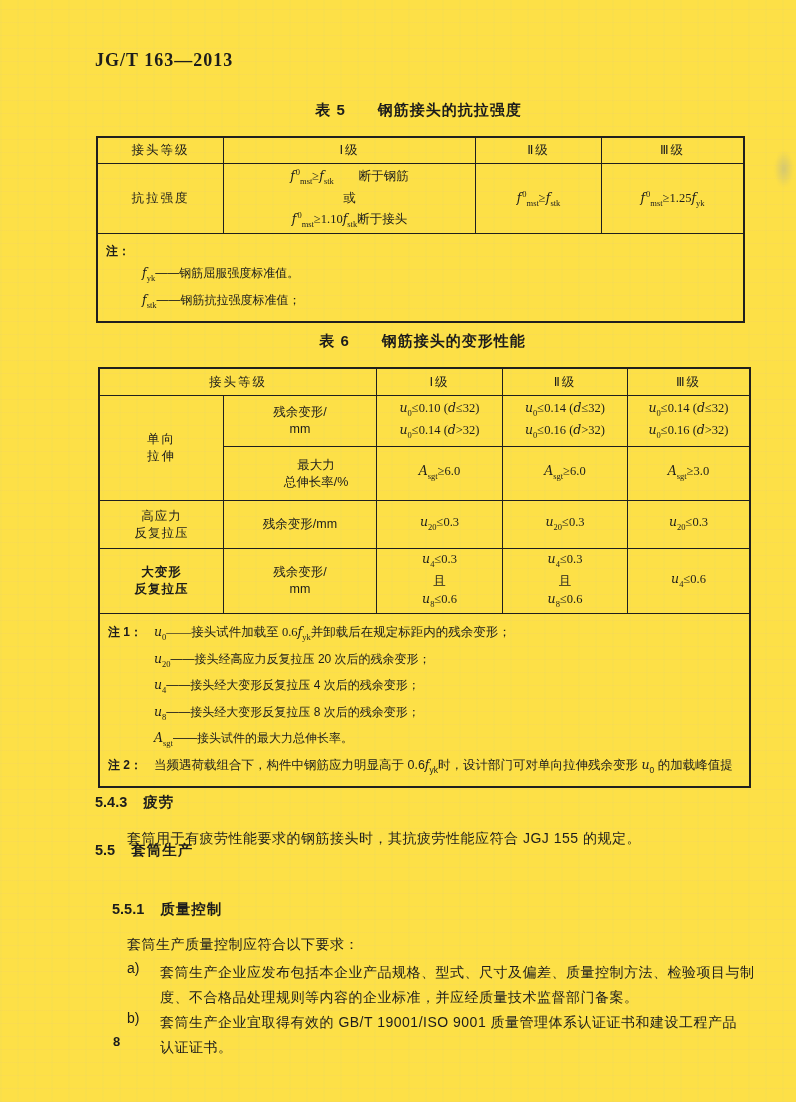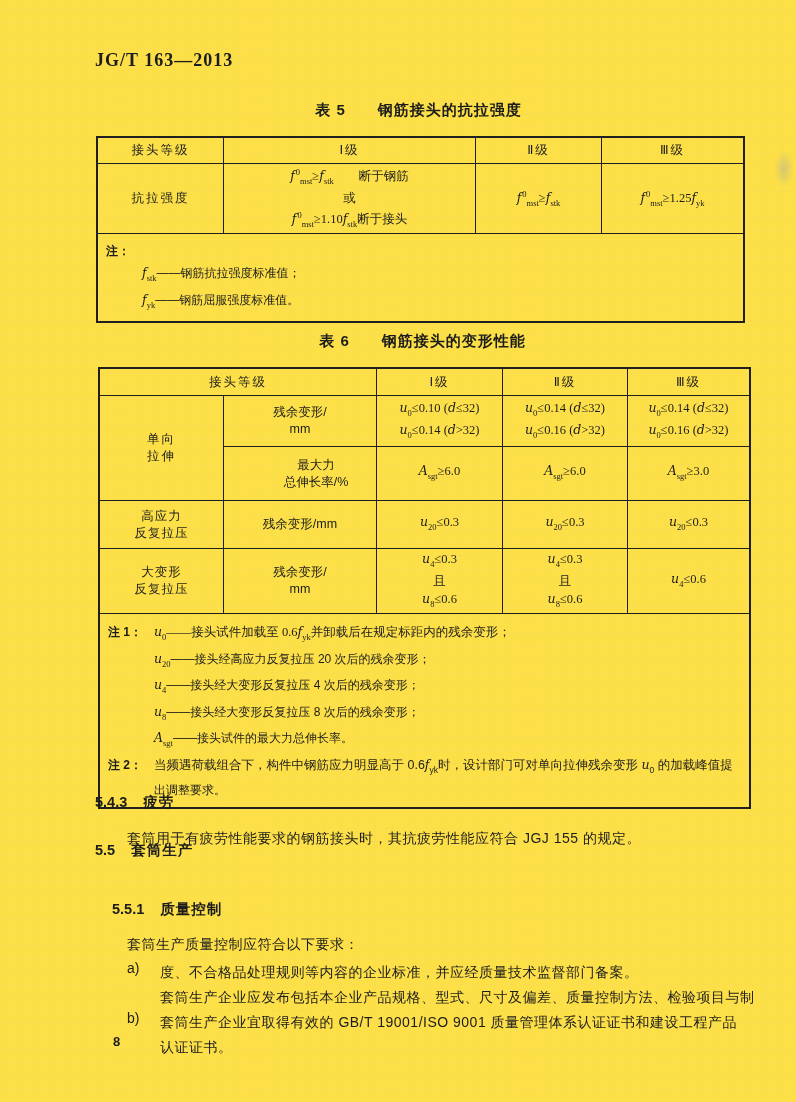--- a/index.html
+++ b/index.html
@@ -99,25 +99,25 @@
     <div class="cell">
       <span class="fml"><i>f</i><sup>0</sup><sub>mst</sub>≥1.25<i>f</i><sub>yk</sub></span>
     </div>
 
     <div class="notes">
       <div class="note-row">
         <span class="nlab">注：</span>
       </div>
       <div class="note-row">
         <span class="nlab"></span>
+        <span class="ntext"><span class="fml"><i>f</i><sub>yk</sub></span><span>——钢筋屈服强度标准值。</span></span>
+      </div>
+      <div class="note-row">
+        <span class="nlab"></span>
         <span class="ntext"><span class="fml"><i>f</i><sub>stk</sub></span><span>——钢筋抗拉强度标准值；</span></span>
-      </div>
-      <div class="note-row">
-        <span class="nlab"></span>
-        <span class="ntext"><span class="fml"><i>f</i><sub>yk</sub></span><span>——钢筋屈服强度标准值。</span></span>
       </div>
     </div>
   </div>
 
   <div class="caption cap6">
     <span class="cap-num">表 6</span><span>钢筋接头的变形性能</span>
   </div>
 
   <div class="gtable t6">
 
@@ -171,21 +171,21 @@
     <div class="cell" style="grid-column:3;grid-row:4;">
       <span class="fml"><i>u</i><sub>20</sub>≤0.3</span>
     </div>
     <div class="cell" style="grid-column:4;grid-row:4;">
       <span class="fml"><i>u</i><sub>20</sub>≤0.3</span>
     </div>
     <div class="cell" style="grid-column:5;grid-row:4;">
       <span class="fml"><i>u</i><sub>20</sub>≤0.3</span>
     </div>
 
-    <div class="cell fc" style="grid-column:1;grid-row:5;letter-spacing:1px;">
+    <div class="cell fc" style="grid-column:1;grid-row:5;letter-spacing:1px;font-weight:bold;">
       <span>大变形</span>
       <span>反复拉压</span>
     </div>
     <div class="cell" style="grid-column:2;grid-row:5;">
       <span>残余变形/</span>
       <span>mm</span>
     </div>
     <div class="cell" style="grid-column:3;grid-row:5;">
       <span class="fml"><i>u</i><sub>4</sub>≤0.3</span>
       <span>且</span>
@@ -218,24 +218,20 @@
         <span class="ntext"><span class="fml"><i>u</i><sub>8</sub></span><span>——接头经大变形反复拉压 8 次后的残余变形；</span></span>
       </div>
       <div class="note-row">
         <span class="nlab6"></span>
         <span class="ntext"><span class="fml"><i>A</i><sub>sgt</sub></span><span>——接头试件的最大力总伸长率。</span></span>
       </div>
       <div class="note-row">
         <span class="nlab6">注 2：</span>
         <span class="ntext fml" style="font-family:'Liberation Sans',sans-serif;">当频遇荷载组合下，构件中钢筋应力明显高于 0.6<i>f</i><sub>yk</sub>时，设计部门可对单向拉伸残余变形 <i>u</i><sub>0</sub> 的加载峰值提</span>
       </div>
-      <div class="note-row">
-        <span class="nlab6"></span>
-        <span class="ntext">出调整要求。</span>
-      </div>
     </div>
   </div>
 
   <div class="heading" style="top:793px;">
     <span class="num">5.4.3</span><span>疲劳</span>
   </div>
   <div class="para" style="top:830px;">套筒用于有疲劳性能要求的钢筋接头时，其抗疲劳性能应符合 JGJ 155 的规定。</div>
 
   <div class="heading" style="top:841px;">
     <span class="num">5.5</span><span>套筒生产</span>
@@ -243,22 +239,22 @@
 
   <div class="heading" style="top:900px;margin-left:17px;">
     <span class="num">5.5.1</span><span>质量控制</span>
   </div>
 
   <div class="para" style="top:936px;">套筒生产质量控制应符合以下要求：</div>
 
   <div class="list-item" style="top:960px;">
     <span class="marker">a)</span>
     <span class="li-lines">
+      <div>套筒生产企业应发布包括本企业产品规格、型式、尺寸及偏差、质量控制方法、检验项目与制</div>
       <div>度、不合格品处理规则等内容的企业标准，并应经质量技术监督部门备案。</div>
-      <div>套筒生产企业应发布包括本企业产品规格、型式、尺寸及偏差、质量控制方法、检验项目与制</div>
     </span>
   </div>
 
   <div class="list-item" style="top:1010px;">
     <span class="marker">b)</span>
     <span class="li-lines">
       <div>套筒生产企业宜取得有效的 GB/T 19001/ISO 9001 质量管理体系认证证书和建设工程产品</div>
       <div>认证证书。</div>
     </span>
   </div>

